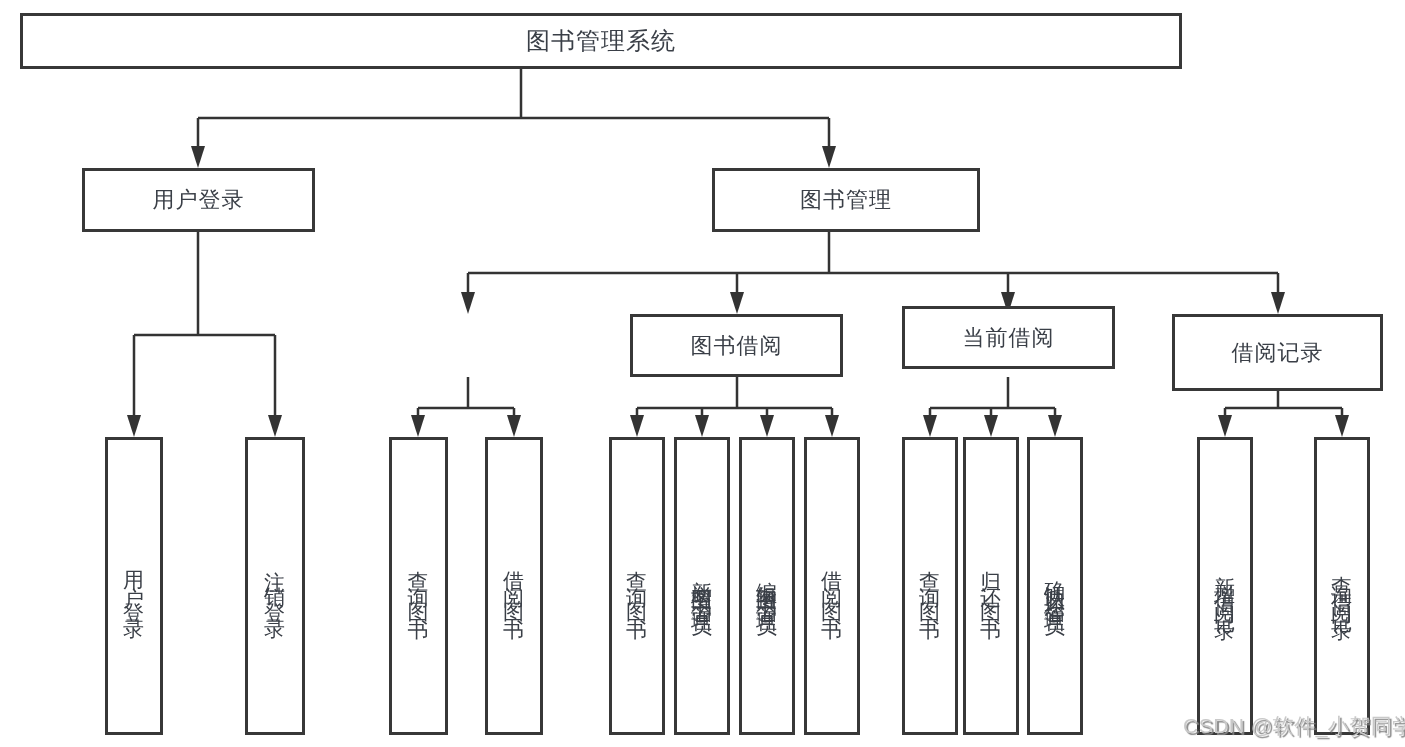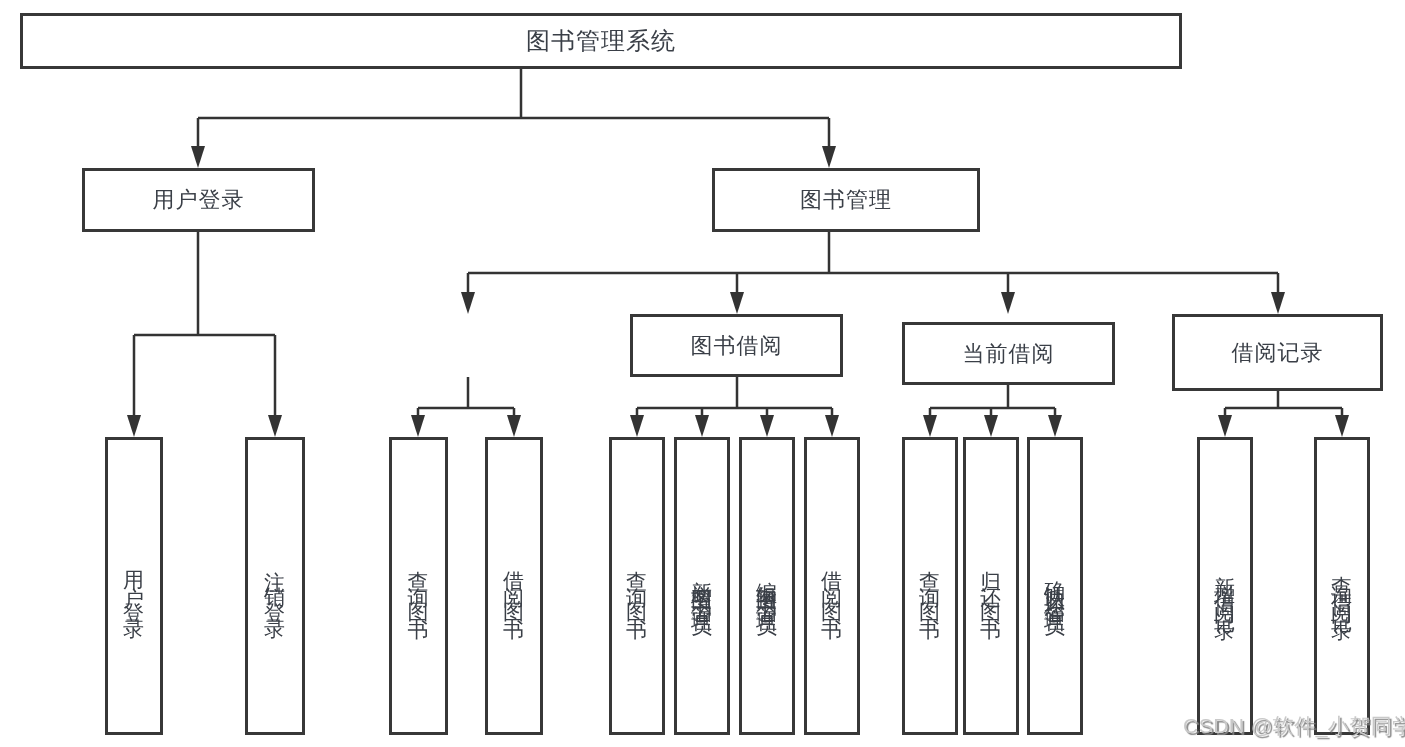--- a/index.html
+++ b/index.html
@@ -80,21 +80,21 @@
   <div class="box h" style="left:82px;top:168px;width:233px;height:64px">
     <span>用户登录</span>
   </div>
   <div class="box h" style="left:712px;top:168px;width:268px;height:64px">
     <span>图书管理</span>
   </div>
 
   <div class="box h" style="left:630px;top:314px;width:213px;height:63px">
     <span>图书借阅</span>
   </div>
-  <div class="box h" style="left:902px;top:322px;width:213px;height:63px">
+  <div class="box h" style="left:902px;top:306px;width:213px;height:63px">
     <span>当前借阅</span>
   </div>
   <div class="box h" style="left:1172px;top:314px;width:211px;height:77px">
     <span>借阅记录</span>
   </div>
 
   <div class="box v ls4" style="left:105px;top:437px;width:58px;height:298px">
     <span>用户登录</span>
   </div>
   <div class="box v ls4" style="left:245px;top:437px;width:60px;height:298px">

